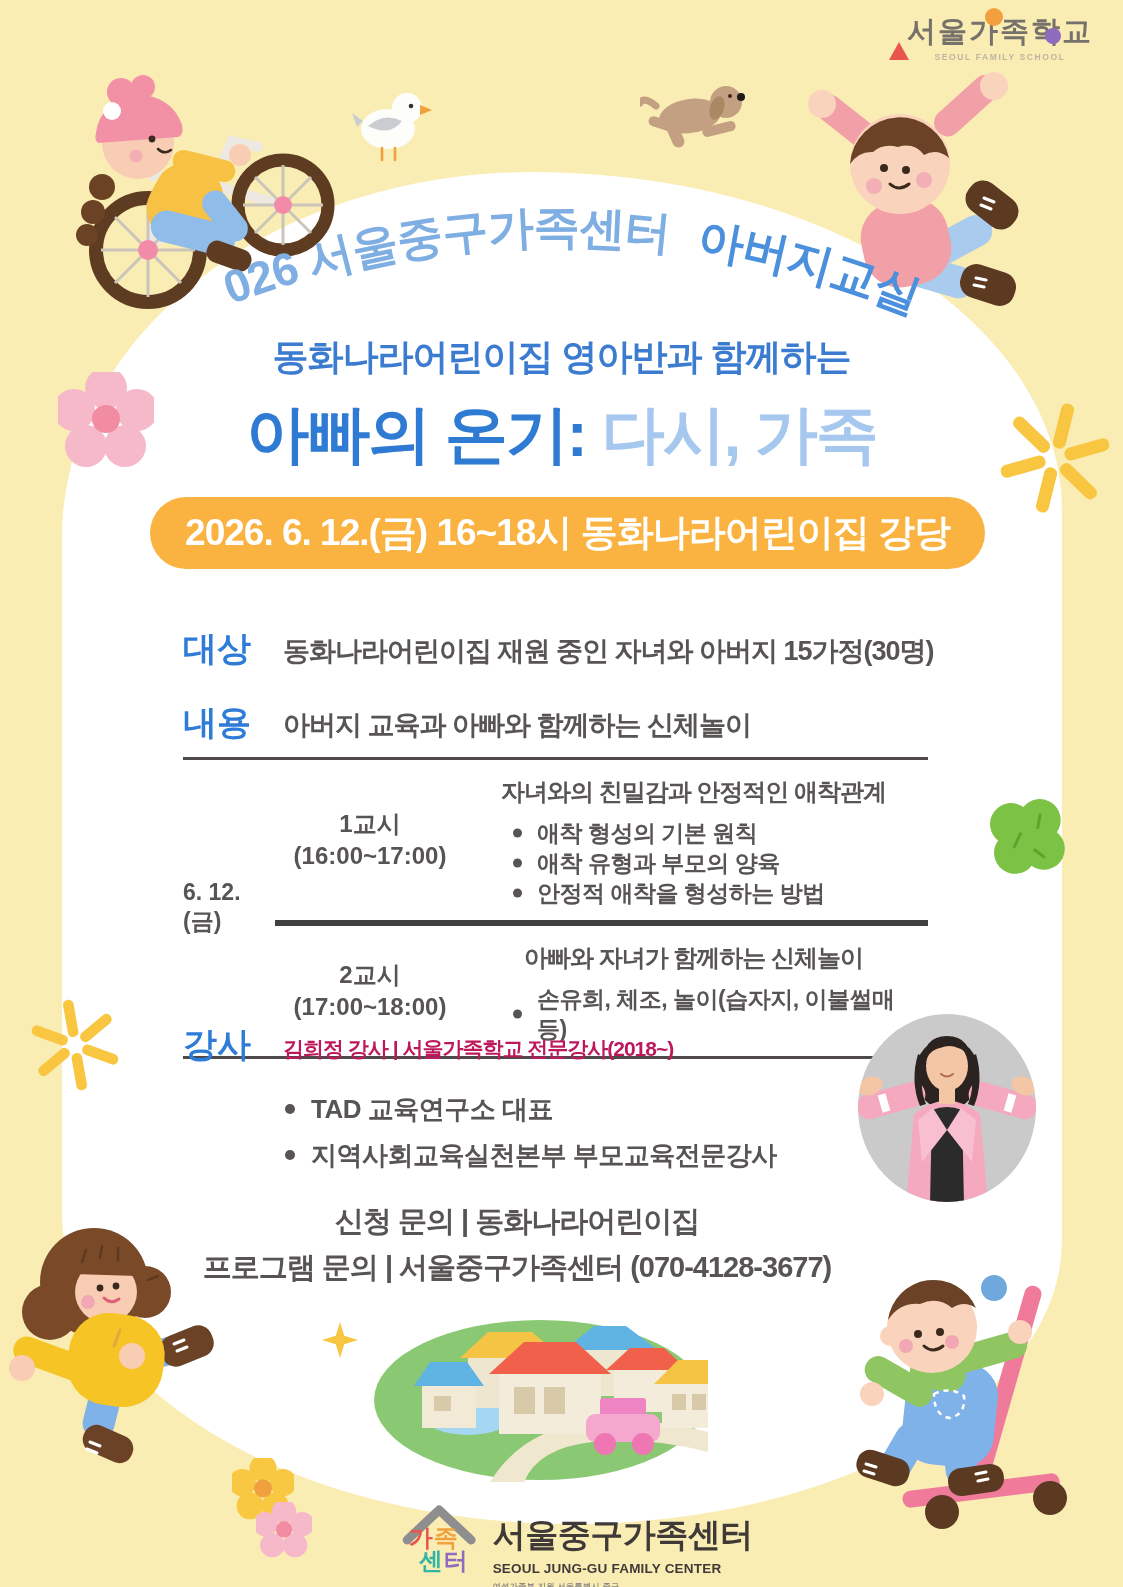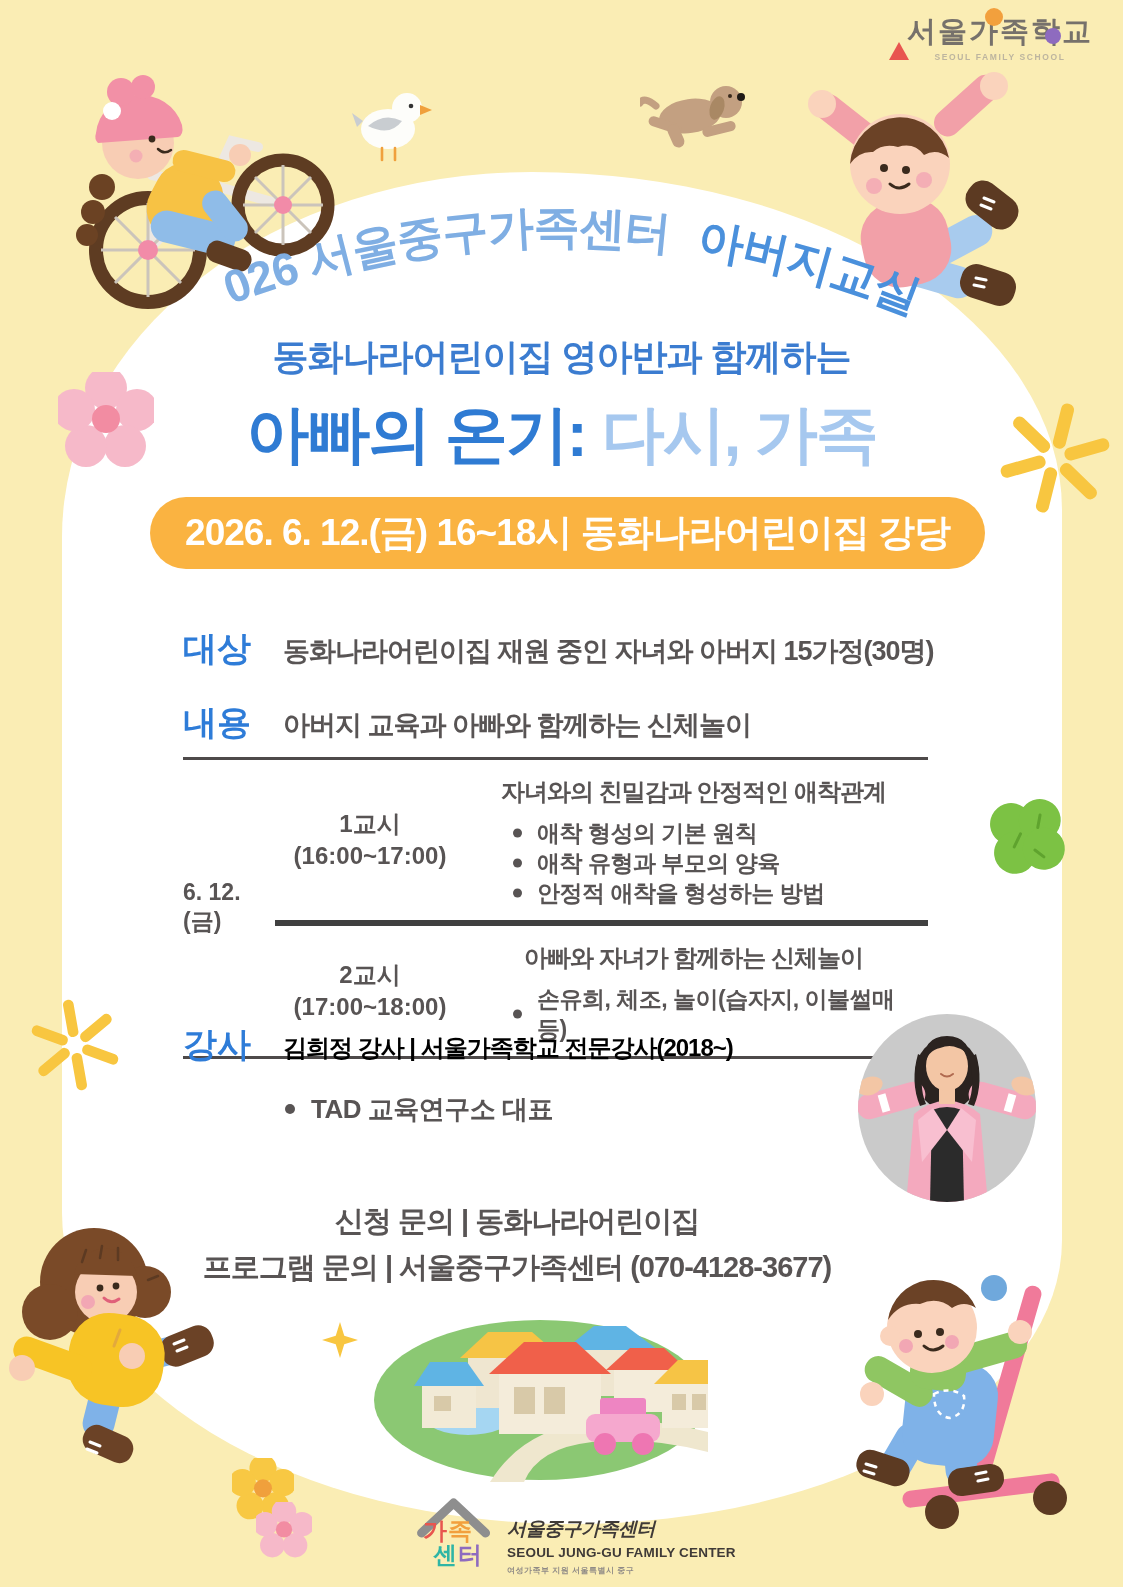--- a/index.html
+++ b/index.html
@@ -55,41 +55,41 @@
   .sch-topic{text-align:center;font-size:24px;font-weight:800;letter-spacing:-1px;margin:4px 0 10px;}
   .blist{list-style:none;margin:0;padding:0 0 0 46px;}
   .blist li{position:relative;padding-left:26px;font-size:23px;font-weight:700;line-height:30px;letter-spacing:-0.5px;}
   .blist li::before{content:"";position:absolute;left:2px;top:50%;transform:translateY(-50%);
     width:9px;height:9px;border-radius:50%;background:#585454;}
 
   
   .instructor{position:absolute;left:183px;top:1022px;width:660px;}
   .inst-head{display:flex;align-items:baseline;}
   .inst-label{font-size:34px;font-weight:900;color:#2E7CD8;width:100px;flex:0 0 100px;}
-  .inst-name{font-size:24px;font-weight:800;color:#000000;letter-spacing:-1px;}
+  .inst-name{font-size:21px;font-weight:800;color:#be185d;letter-spacing:-1px;}
   .inst-list{list-style:none;margin:18px 0 0 100px;padding:0;}
   .inst-list li{position:relative;padding-left:28px;font-size:26px;font-weight:700;color:#585454;
     line-height:46px;letter-spacing:-0.5px;}
   .inst-list li::before{content:"";position:absolute;left:2px;top:50%;transform:translateY(-50%);
     width:10px;height:10px;border-radius:50%;background:#585454;}
 
   
   .contact{position:absolute;left:12px;top:1198px;width:1010px;text-align:center;color:#585454;}
   .contact .c-line{font-size:29px;font-weight:800;letter-spacing:-1px;line-height:46px;}
 
   
   .footer{position:absolute;left:50%;top:1497px;transform:translateX(-46%);
     display:flex;align-items:center;gap:14px;}
   .f-logo{position:relative;width:80px;height:82px;}
   .f-roof{position:absolute;left:0;top:-2px;}
   .f-chars{position:absolute;left:10px;top:22px;font-weight:900;font-size:24px;line-height:0.98;letter-spacing:1px;}
   .f-c1{color:#E8554F;}.f-c2{color:#F2A03D;}.f-c3{color:#2FB5A5;}.f-c4{color:#8E6BBF;}
   .f-row2{margin-left:10px;}
   .f-text{padding-top:16px;}
-  .f-name{font-size:19px;font-weight:900;color:#3F3A37;letter-spacing:-0.5px;font-style:italic;}
+  .f-name{font-size:33px;font-weight:900;color:#3F3A37;letter-spacing:-0.5px;}
   .f-en{font-size:13.5px;font-weight:800;color:#3F3A37;letter-spacing:0.2px;margin-top:3px;}
   .f-tag{font-size:8px;font-weight:700;color:#8F8A86;margin-top:5px;letter-spacing:0.5px;}
 </style>
 </head>
 <body>
 
 <div class="poster">
 
   <div class="white-blob"></div>
 
@@ -418,20 +418,21 @@
     </div>
   </div>
 
   <div class="instructor">
     <div class="inst-head">
       <span class="inst-label">강사</span>
       <span class="inst-name">김희정 강사  |  서울가족학교 전문강사(2018~)</span>
     </div>
     <ul class="inst-list">
       <li>TAD 교육연구소 대표</li>
+      <li>지역사회교육실천본부 부모교육전문강사</li>
     </ul>
   </div>
 
   <svg class="dec" style="left:856px;top:1012px;" width="182" height="192" viewBox="0 0 182 192">
     <defs>
         <clipPath id="photoClip">
           <ellipse cx="91" cy="96" rx="89" ry="94"></ellipse>
         </clipPath>
       </defs>
     <ellipse cx="91" cy="96" rx="89" ry="94" fill="#CACACA"></ellipse>

